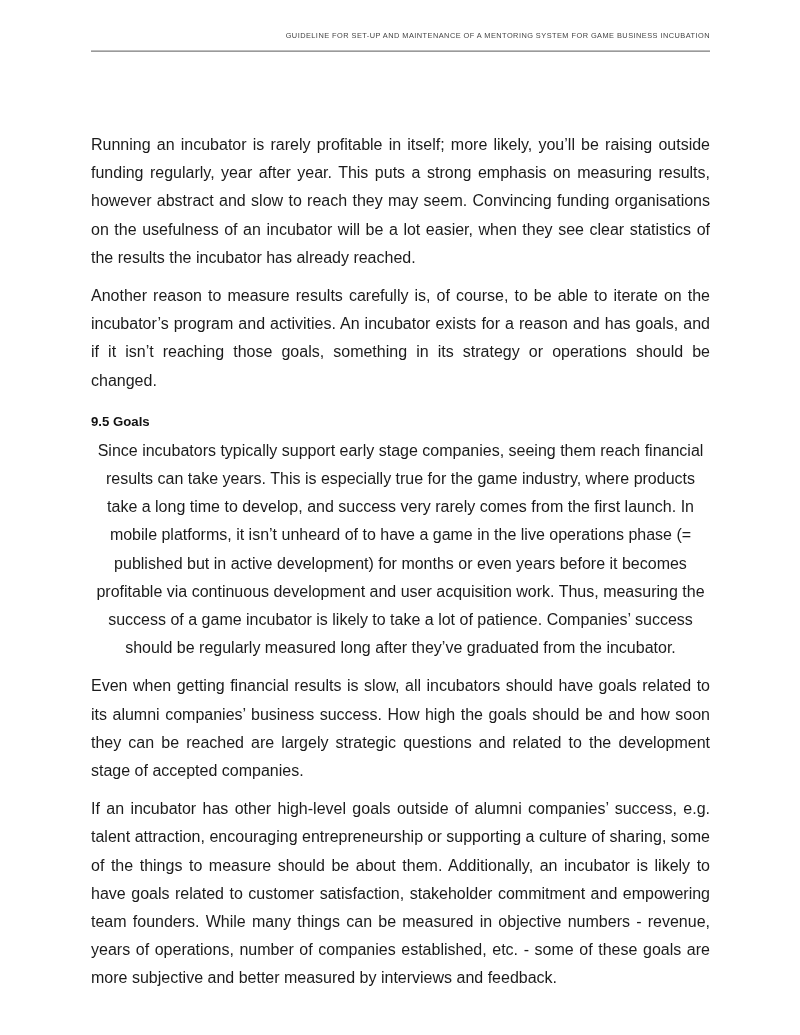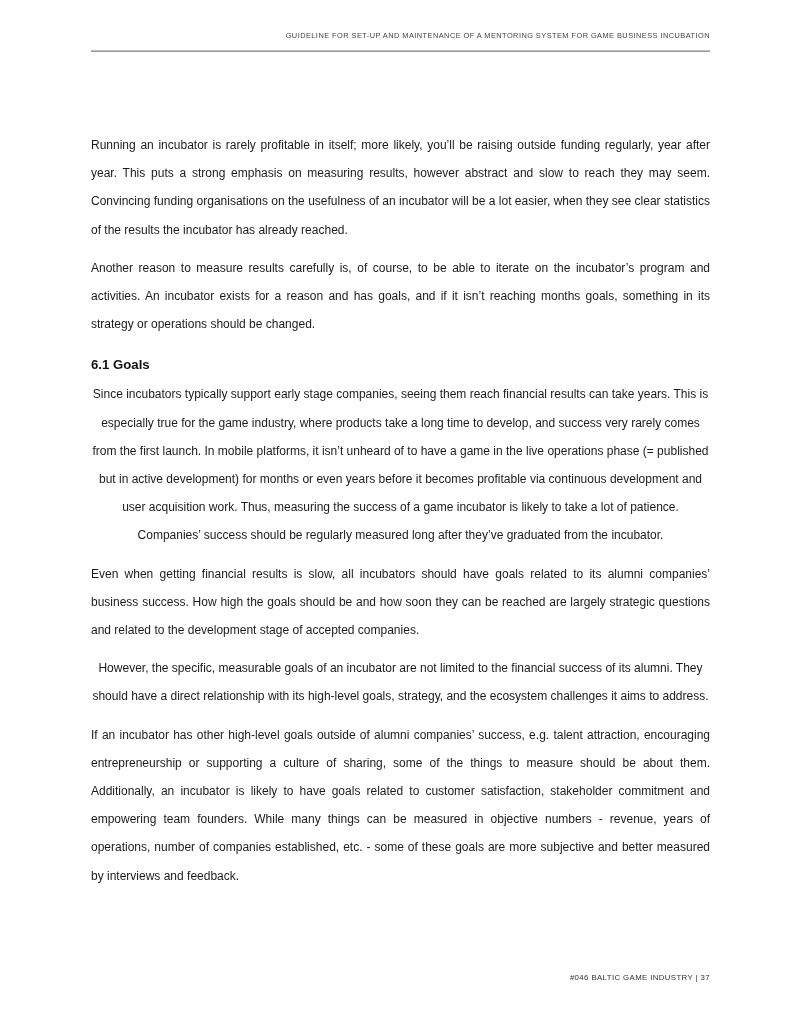--- a/index.html
+++ b/index.html
@@ -71,21 +71,21 @@
     margin: 0 0 0 1px;
     padding: 0;
   }
 
   .body-block {
     margin-top: 39px;
   }
 
   p.para {
     font-family: "Liberation Sans", sans-serif;
-    font-size: 12px;
+    font-size: 16px;
     line-height: 28.2px;
     color: #1b1b1b;
     text-align: justify;
     text-justify: inter-word;
     margin: 0 0 10px 0;
     padding: 0;
     hyphens: none;
   }
   p.para.flush {
     text-align: center;
@@ -131,30 +131,26 @@
   <div class="page-header">
     <span class="header-text">Guideline for set-up and maintenance of a mentoring system for game business incubation</span>
     <div class="header-rule"></div>
   </div>
 
   <div class="content">
 
 
     <div class="body-block">
       <p class="para">Running an incubator is rarely profitable in itself; more likely, you’ll be raising outside funding regularly, year after year. This puts a strong emphasis on measuring results, however abstract and slow to reach they may seem. Convincing funding organisations on the usefulness of an incubator will be a lot easier, when they see clear statistics of the results the incubator has already reached.</p>
-      <p class="para">Another reason to measure results carefully is, of course, to be able to iterate on the incubator’s program and activities. An incubator exists for a reason and has goals, and if it isn’t reaching months goals, something in its strategy or operations should be changed.</p>
+      <p class="para">Another reason to measure results carefully is, of course, to be able to iterate on the incubator’s program and activities. An incubator exists for a reason and has goals, and if it isn’t reaching those goals, something in its strategy or operations should be changed.</p>
     </div>
 
     <div>
-      <h2 class="subhead">6.1 Goals</h2>
+      <h2 class="subhead">9.5 Goals</h2>
       <p class="para flush">Since incubators typically support early stage companies, seeing them reach financial results can take years. This is especially true for the game industry, where products take a long time to develop, and success very rarely comes from the first launch. In mobile platforms, it isn’t unheard of to have a game in the live operations phase (= published but in active development) for months or even years before it becomes profitable via continuous development and user acquisition work. Thus, measuring the success of a game incubator is likely to take a lot of patience. Companies’ success should be regularly measured long after they’ve graduated from the incubator.</p>
       <p class="para">Even when getting financial results is slow, all incubators should have goals related to its alumni companies’ business success. How high the goals should be and how soon they can be reached are largely strategic questions and related to the development stage of accepted companies.</p>
-      <p class="para flush">However, the specific, measurable goals of an incubator are not limited to the financial success of its alumni. They should have a direct relationship with its high-level goals, strategy, and the ecosystem challenges it aims to address.</p>
       <p class="para">If an incubator has other high-level goals outside of alumni companies’ success, e.g. talent attraction, encouraging entrepreneurship or supporting a culture of sharing, some of the things to measure should be about them. Additionally, an incubator is likely to have goals related to customer satisfaction, stakeholder commitment and empowering team founders. While many things can be measured in objective numbers - revenue, years of operations, number of companies established, etc. - some of these goals are more subjective and better measured by interviews and feedback.</p>
     </div>
 
   </div>
 
-  <div class="page-footer">
-    <span class="footer-text">#046 Baltic Game Industry | 37</span>
-  </div>
 
 </div>
 
 </body></html>

